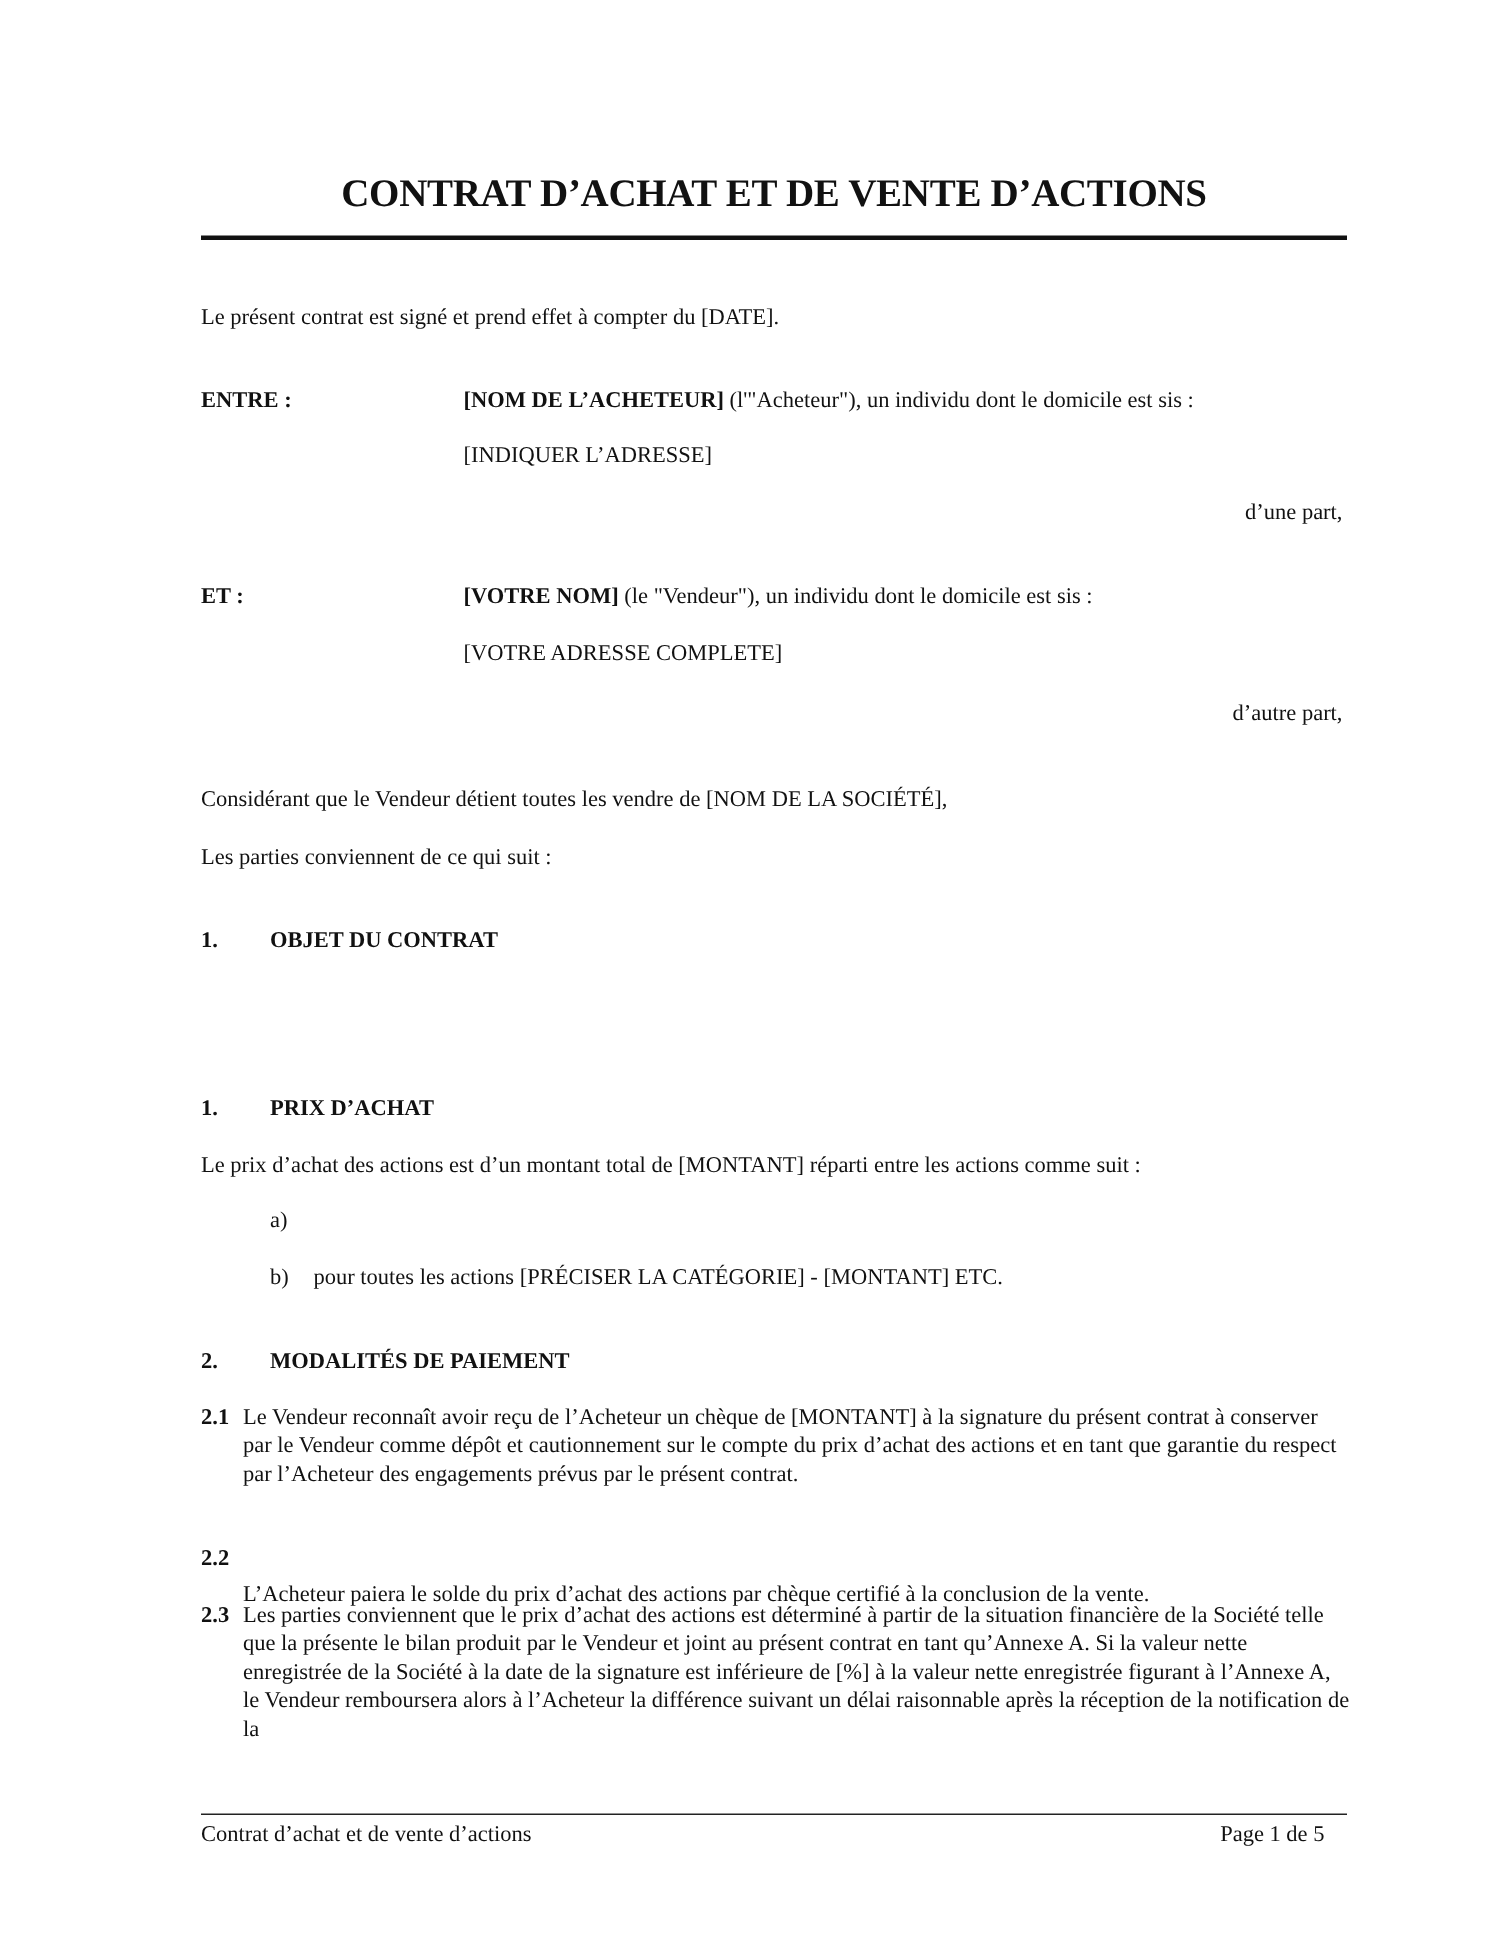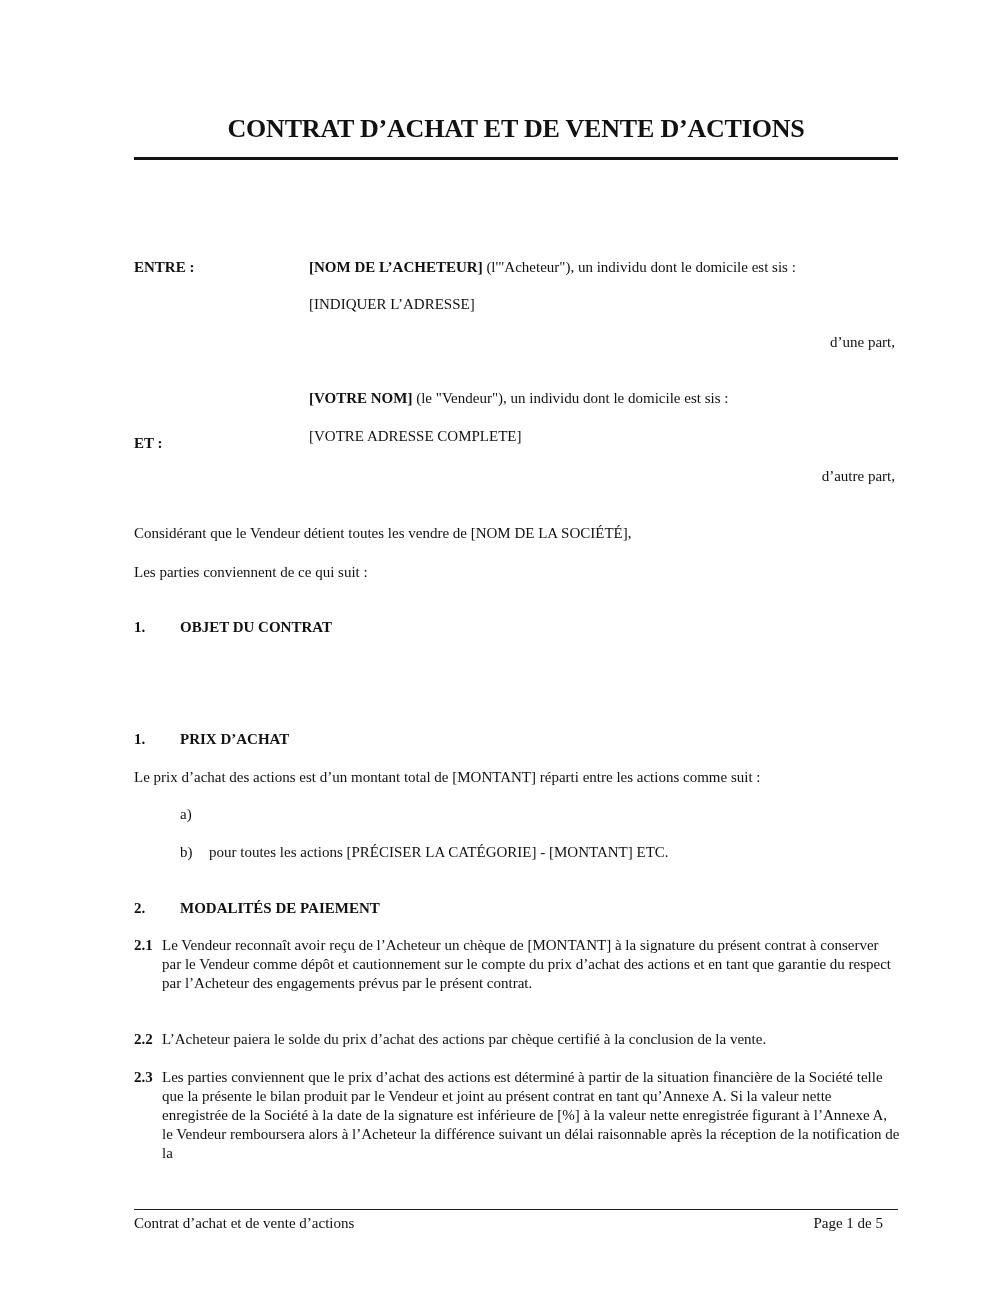--- a/index.html
+++ b/index.html
@@ -28,29 +28,30 @@
   .footer-right { right: 133px; top: 1215px; font-size: 15px; }
 </style>
 </head>
 <body>
 
 <div class="page">
 
   <div class="abs title">CONTRAT D’ACHAT ET DE VENTE D’ACTIONS</div>
   <div class="abs title-rule"></div>
 
+  <div class="abs body" style="left:118px; top:203px;">Le présent contrat est signé et prend effet à compter du [DATE].</div>
 
   <div class="abs party-label" style="top:259px;">ENTRE :</div>
   <div class="abs party-col" style="top:259px;">
     <span class="b">[NOM DE L’ACHETEUR]</span><span> (l'"Acheteur"), un individu dont le domicile est sis :</span>
   </div>
   <div class="abs party-col" style="top:296px;">[INDIQUER L’ADRESSE]</div>
   <div class="abs right" style="top:334px;">d’une part,</div>
 
-  <div class="abs party-label" style="top:390px;margin-top:45px;">ET :</div>
+  <div class="abs party-label" style="top:390px;">ET :</div>
   <div class="abs party-col" style="top:390px;">
     <span class="b">[VOTRE NOM]</span><span> (le "Vendeur"), un individu dont le domicile est sis :</span>
   </div>
   <div class="abs party-col" style="top:428px;">[VOTRE ADRESSE COMPLETE]</div>
   <div class="abs right" style="top:468px;">d’autre part,</div>
 
   <div class="abs body" style="left:118px; top:524px;">Considérant que le Vendeur détient toutes les vendre de [NOM DE LA SOCIÉTÉ],</div>
   <div class="abs body" style="left:118px; top:563px;">Les parties conviennent de ce qui suit :</div>
 
   <div class="abs sec-num" style="top:619px;">1.</div>
@@ -67,21 +68,21 @@
   <div class="abs sec-num" style="top:900px;">2.</div>
   <div class="abs sec-title" style="top:900px;">MODALITÉS DE PAIEMENT</div>
 
   <div class="abs clause" style="top:936px;">
     <span class="clause-num">2.1</span>
     <div class="clause-text">Le Vendeur reconnaît avoir reçu de l’Acheteur un chèque de [MONTANT] à la signature du présent contrat à conserver par le Vendeur comme dépôt et cautionnement sur le compte du prix d’achat des actions et en tant que garantie du respect par l’Acheteur des engagements prévus par le présent contrat.</div>
   </div>
 
   <div class="abs clause" style="top:1030px;">
     <span class="clause-num">2.2</span>
-    <div class="clause-text" style="white-space:nowrap;">L’Acheteur paiera le solde du prix d’achat des actions par chèque certifié à la conclusion de la vente.</div>
+    <div class="clause-text" style="white-space:nowrap;margin-top:24px;">L’Acheteur paiera le solde du prix d’achat des actions par chèque certifié à la conclusion de la vente.</div>
   </div>
 
   <div class="abs clause" style="top:1068px;">
     <span class="clause-num">2.3</span>
     <div class="clause-text">Les parties conviennent que le prix d’achat des actions est déterminé à partir de la situation financière de la Société telle que la présente le bilan produit par le Vendeur et joint au présent contrat en tant qu’Annexe A. Si la valeur nette enregistrée de la Société à la date de la signature est inférieure de [%] à la valeur nette enregistrée figurant à l’Annexe A, le Vendeur remboursera alors à l’Acheteur la différence suivant un délai raisonnable après la réception de la notification de la</div>
   </div>
 
   <div class="abs footer-rule"></div>
   <div class="abs footer-left">Contrat d’achat et de vente d’actions</div>
   <div class="abs footer-right">Page 1 de 5</div>

